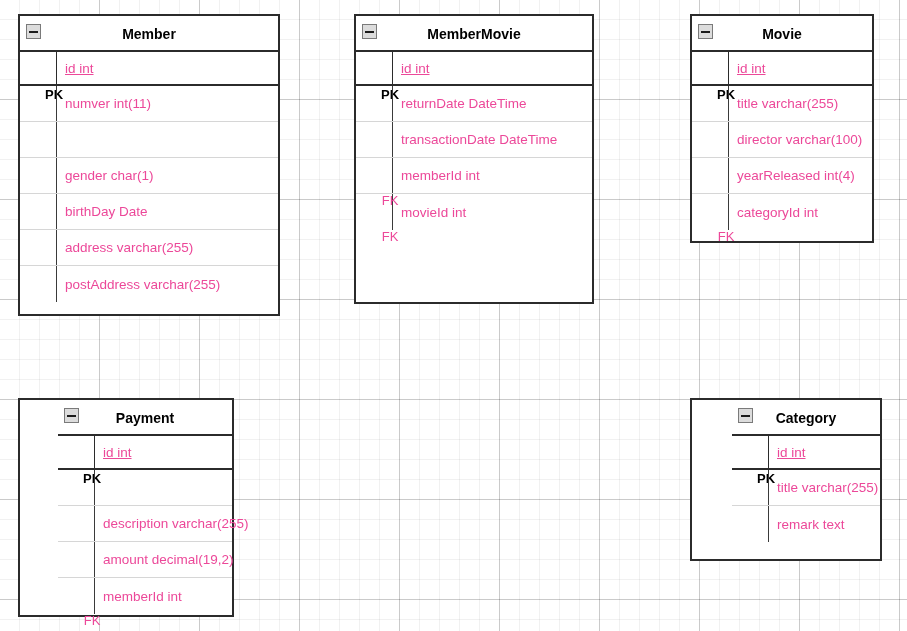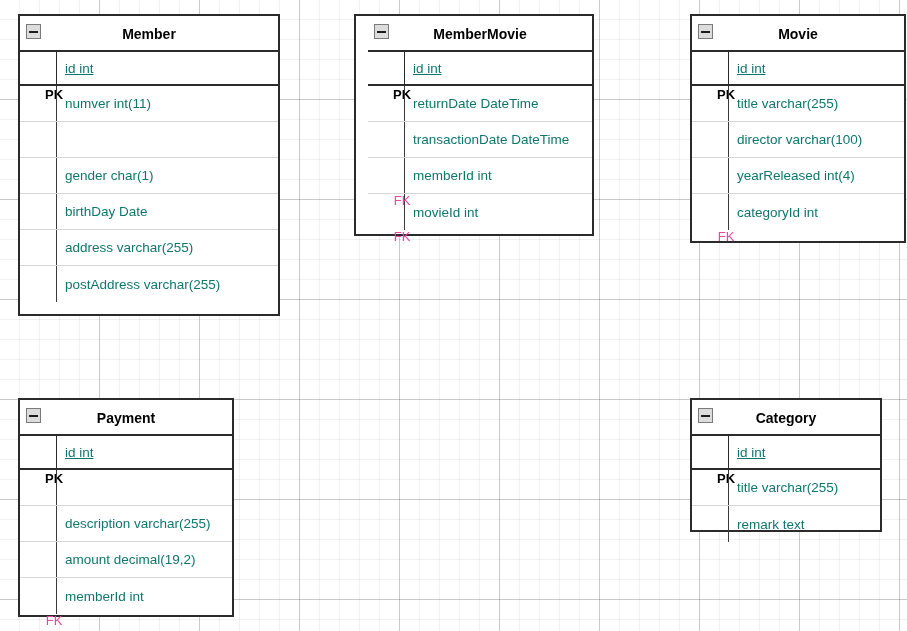--- a/index.html
+++ b/index.html
@@ -82,21 +82,21 @@
   }
   .key-cell.pk{font-weight:bold;color:#000000;}
   .key-cell.fk{font-weight:normal;color:#ec4899;}
 
   .field-cell{
     position:absolute;
     left:36px;right:0;top:0;bottom:0;
     display:flex;align-items:center;
     padding-left:9px;
     font-size:13.5px;
-    color:#0f766e;
+    color:#ec4899;
     white-space:nowrap;
   }
   .field-cell.key-field{text-decoration:underline;}
 
   
   .vsep{
     position:absolute;
     left:36px;top:0;bottom:0;
     width:1px;
     background:#2b2b2b;
@@ -134,21 +134,21 @@
         <div class="row">
           <div class="key-cell "></div>
           <div class="field-cell">address varchar(255)</div>
         </div>
         <div class="row">
           <div class="key-cell "></div>
           <div class="field-cell">postAddress varchar(255)</div>
         </div>
       </div>
     </div>
-    <div class="entity" style="left: 354px; top: 14px; width: 240px; height: 222px; padding-left: 12px;">
+    <div class="entity" style="left: 354px; top: 14px; width: 240px; height: 290px;">
       <div class="entity-title"><span class="collapse-icon"></span><span>MemberMovie</span></div>
       <div class="pk-row">
         <div class="vsep"></div>
         <div class="key-cell pk">PK</div>
         <div class="field-cell key-field">id int</div>
       </div>
       <div class="body-rows">
         <div class="vsep light"></div>
         <div class="row">
           <div class="key-cell "></div>
@@ -161,21 +161,21 @@
         <div class="row">
           <div class="key-cell fk">FK</div>
           <div class="field-cell">memberId int</div>
         </div>
         <div class="row">
           <div class="key-cell fk">FK</div>
           <div class="field-cell">movieId int</div>
         </div>
       </div>
     </div>
-    <div class="entity" style="left: 690px; top: 14px; width: 216px; height: 229px;">
+    <div class="entity" style="left: 690px; top: 14px; width: 184px; height: 229px;">
       <div class="entity-title"><span class="collapse-icon"></span><span>Movie</span></div>
       <div class="pk-row">
         <div class="vsep"></div>
         <div class="key-cell pk">PK</div>
         <div class="field-cell key-field">id int</div>
       </div>
       <div class="body-rows">
         <div class="vsep light"></div>
         <div class="row">
           <div class="key-cell "></div>
@@ -188,21 +188,21 @@
         <div class="row">
           <div class="key-cell "></div>
           <div class="field-cell">yearReleased int(4)</div>
         </div>
         <div class="row">
           <div class="key-cell fk">FK</div>
           <div class="field-cell">categoryId int</div>
         </div>
       </div>
     </div>
-    <div class="entity" style="left: 18px; top: 398px; width: 216px; height: 219px;">
+    <div class="entity" style="left: 18px; top: 398px; width: 216px; height: 219px; padding-left: 38px;">
       <div class="entity-title"><span class="collapse-icon"></span><span>Payment</span></div>
       <div class="pk-row">
         <div class="vsep"></div>
         <div class="key-cell pk">PK</div>
         <div class="field-cell key-field">id int</div>
       </div>
       <div class="body-rows">
         <div class="vsep light"></div>
         <div class="row">
           <div class="key-cell "></div>
@@ -214,21 +214,21 @@
         <div class="row">
           <div class="key-cell "></div>
           <div class="field-cell">amount decimal(19,2)</div>
         </div>
         <div class="row">
           <div class="key-cell fk">FK</div>
           <div class="field-cell">memberId int</div>
         </div>
       </div>
     </div>
-    <div class="entity" style="left: 690px; top: 398px; width: 192px; height: 134px;">
+    <div class="entity" style="left: 690px; top: 398px; width: 192px; height: 163px; padding-left: 40px;">
       <div class="entity-title"><span class="collapse-icon"></span><span>Category</span></div>
       <div class="pk-row">
         <div class="vsep"></div>
         <div class="key-cell pk">PK</div>
         <div class="field-cell key-field">id int</div>
       </div>
       <div class="body-rows">
         <div class="vsep light"></div>
         <div class="row">
           <div class="key-cell "></div>

